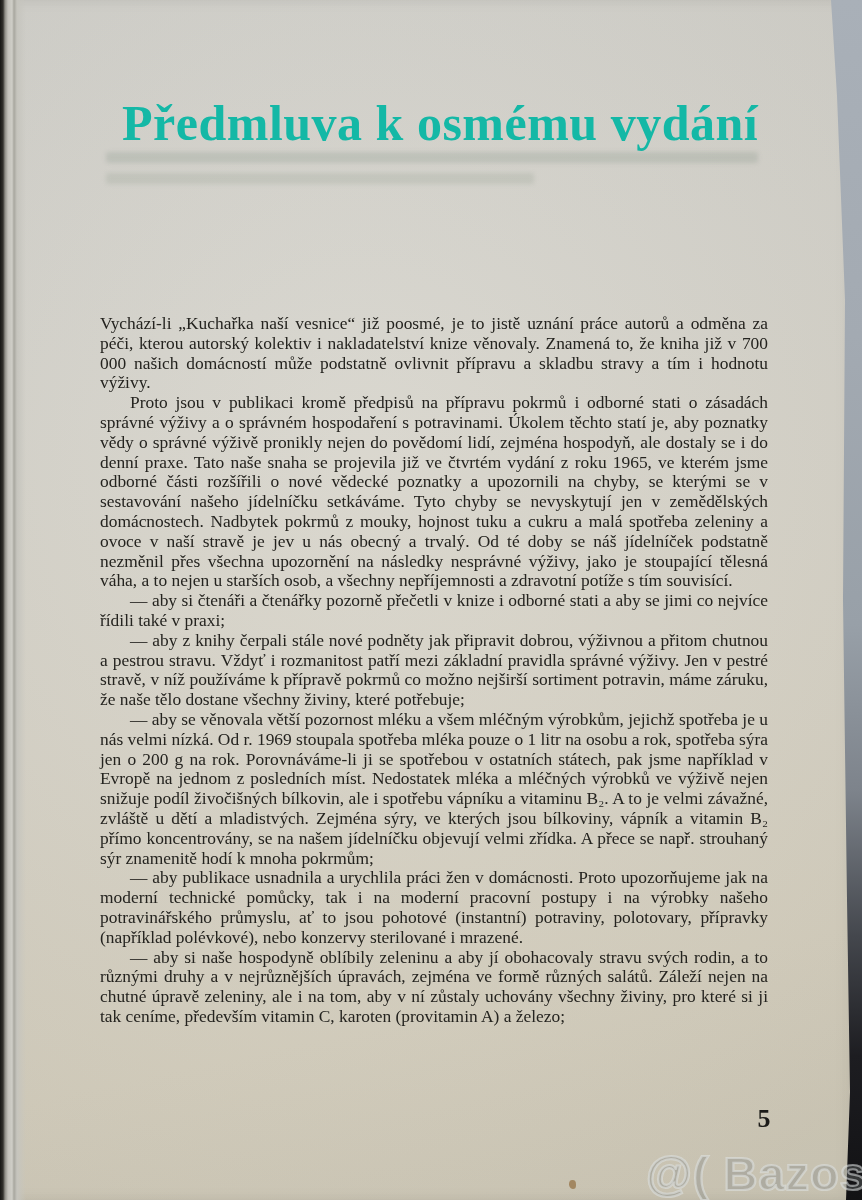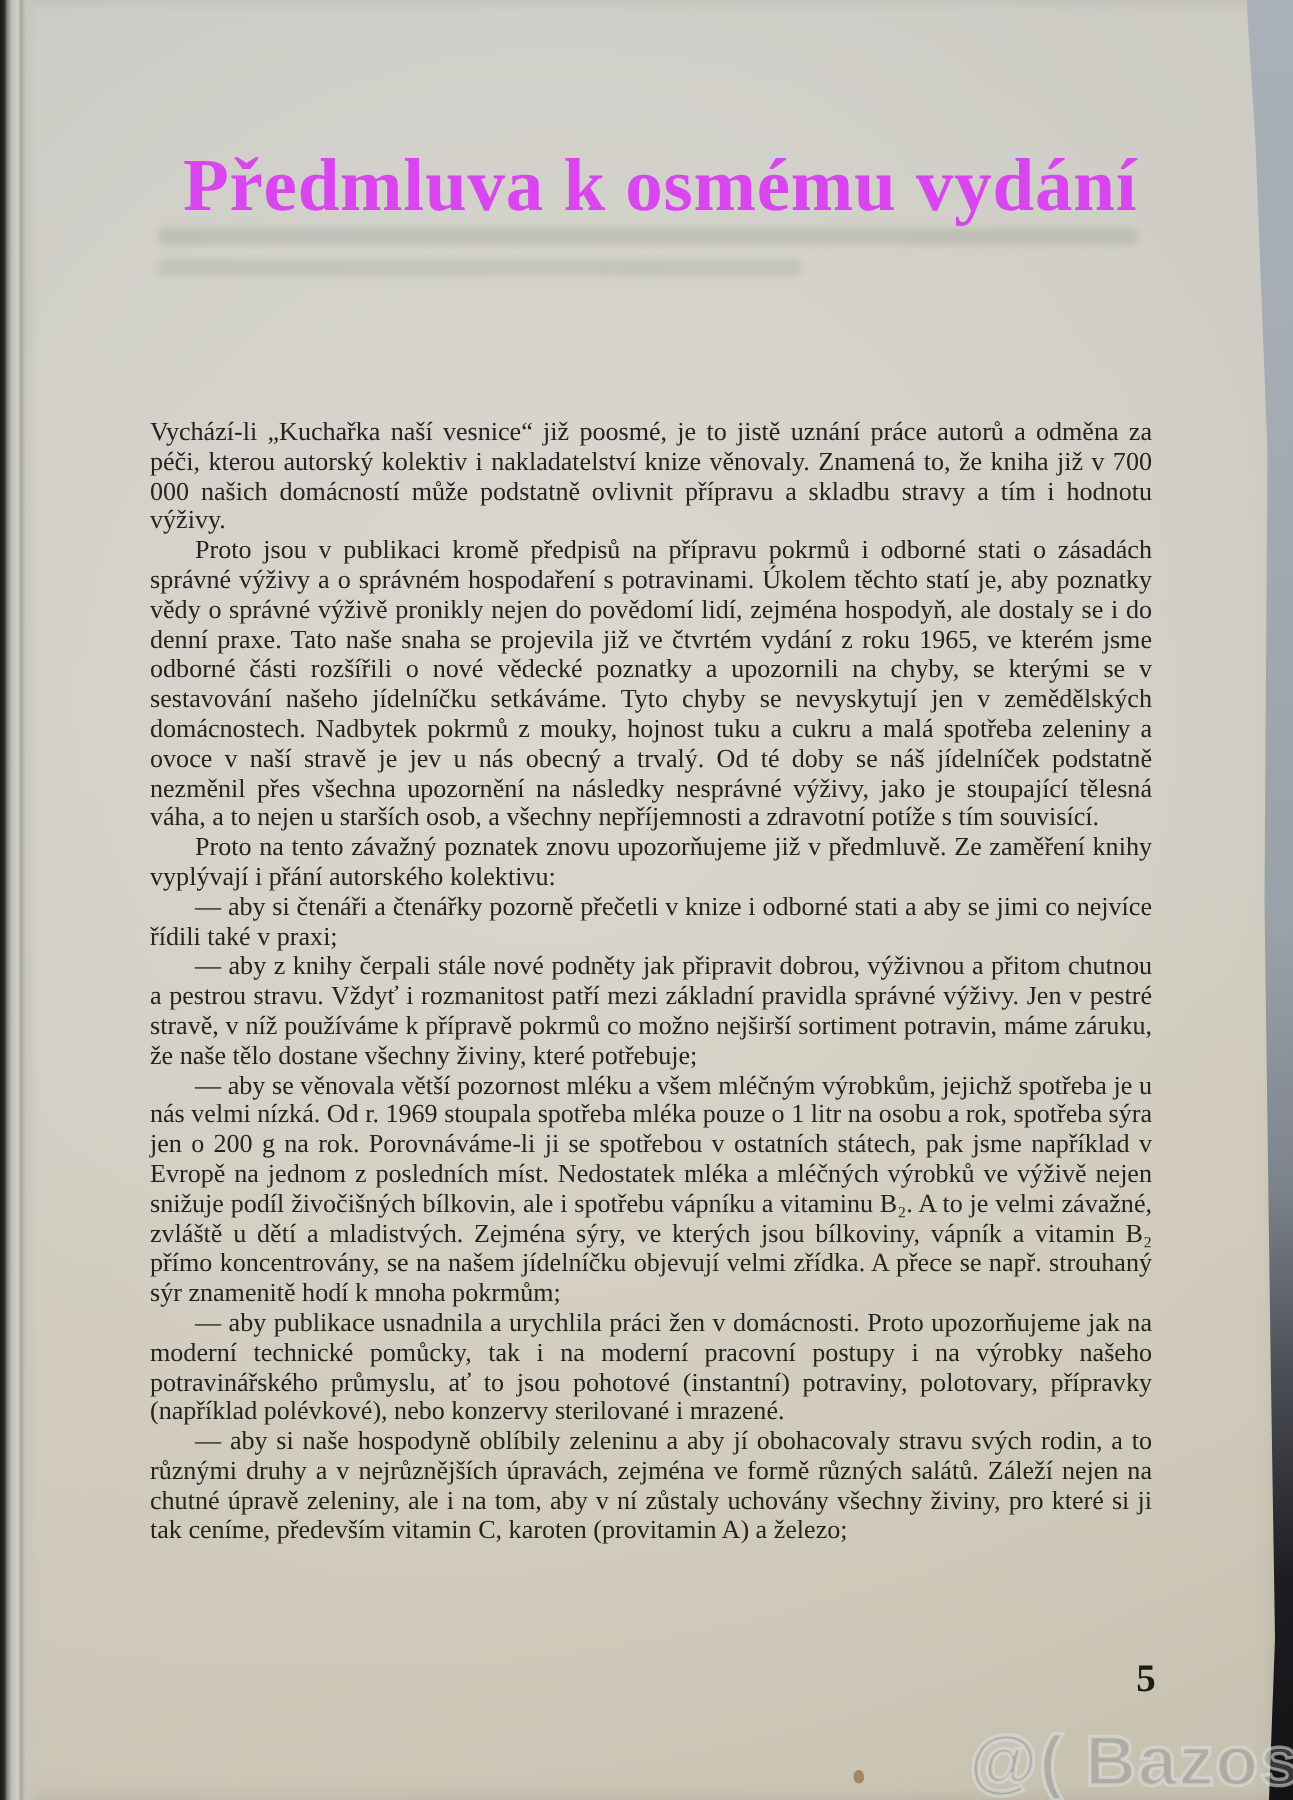--- a/index.html
+++ b/index.html
@@ -26,35 +26,35 @@
   
   .edge-left {
     position:absolute; top:0; left:0; width:26px; height:1200px;
     background: linear-gradient(to right,
       #161614 0px, #32312d 3px, #8e8d86 5px, #c2c1ba 8px,
       #cfcec7 12px, #a8a79f 14px, #c6c5be 17px, rgba(206,205,198,0) 26px);
   }
   .title {
     position:absolute; left:122px; top:96px; margin:0;
     font-family:"Liberation Serif", serif; font-weight:bold;
-    font-size:50px; line-height:1.1; letter-spacing:0.5px; color:#d946ef;
+    font-size:50px; line-height:1.1; letter-spacing:0.5px; color:#14b8a6;
     white-space:nowrap;
   }
   
   .ghost { position:absolute; border-radius:3px; filter:blur(2.2px);
            background:rgba(110,128,115,0.20); }
   .ghost.g1 { left:106px; top:152px; width:652px; height:11px; }
   .ghost.g2 { left:106px; top:173px; width:428px; height:11px; background:rgba(110,128,115,0.16); }
   .body-text {
     position:absolute; left:100px; top:278px; width:668px;
     font-size:17.4px; line-height:19.8px; color:#24231f;
     text-align:justify; text-justify:inter-word;
   }
   .body-text p { margin:0; text-indent:30px; }
-  .body-text p.no-indent { text-indent:0; }
+  .body-text p.no-indent { text-indent:0;margin-top:36px; }
   .page-number {
     position:absolute; left:743px; top:1104px; width:42px; text-align:center;
     font-family:"Liberation Serif", serif; font-weight:bold;
     font-size:26px; color:#1c1b18;
   }
   .speck {
     position:absolute; left:569px; top:1180px; width:7px; height:9px;
     border-radius:50% 50% 45% 55%; background:#9b7c53; opacity:0.85;
   }
   .watermark {
@@ -75,21 +75,20 @@
   <div class="edge-left"></div>
 
   <h1 class="title">Předmluva k osmému vydání</h1>
 
   <div class="ghost g1"></div>
   <div class="ghost g2"></div>
 
   <div class="body-text">
     <p class="no-indent">Vychází-li „Kuchařka naší vesnice“ již poosmé, je to jistě uznání práce autorů a odměna za péči, kterou autorský kolektiv i nakladatelství knize věnovaly. Znamená to, že kniha již v 700 000 našich domácností může podstatně ovlivnit přípravu a skladbu stravy a tím i hodnotu výživy.</p>
     <p>Proto jsou v publikaci kromě předpisů na přípravu pokrmů i odborné stati o zásadách správné výživy a o správném hospodaření s potravinami. Úkolem těchto statí je, aby poznatky vědy o správné výživě pronikly nejen do povědomí lidí, zejména hospodyň, ale dostaly se i do denní praxe. Tato naše snaha se projevila již ve čtvrtém vydání z roku 1965, ve kterém jsme odborné části rozšířili o nové vědecké poznatky a upozornili na chyby, se kterými se v sestavování našeho jídelníčku setkáváme. Tyto chyby se nevyskytují jen v zemědělských domácnostech. Nadbytek pokrmů z mouky, hojnost tuku a cukru a malá spotřeba zeleniny a ovoce v naší stravě je jev u nás obecný a trvalý. Od té doby se náš jídelníček podstatně nezměnil přes všechna upozornění na následky nesprávné výživy, jako je stoupající tělesná váha, a to nejen u starších osob, a všechny nepříjemnosti a zdravotní potíže s tím souvisící.</p>
-    <p>Proto na tento závažný poznatek znovu upozorňujeme již v předmluvě. Ze zaměření knihy vyplývají i přání autorského kolektivu:</p>
     <p>— aby si čtenáři a čtenářky pozorně přečetli v knize i odborné stati a aby se jimi co nejvíce řídili také v praxi;</p>
     <p>— aby z knihy čerpali stále nové podněty jak připravit dobrou, výživnou a přitom chutnou a pestrou stravu. Vždyť i rozmanitost patří mezi základní pravidla správné výživy. Jen v pestré stravě, v níž používáme k přípravě pokrmů co možno nejširší sortiment potravin, máme záruku, že naše tělo dostane všechny živiny, které potřebuje;</p>
     <p>— aby se věnovala větší pozornost mléku a všem mléčným výrobkům, jejichž spotřeba je u nás velmi nízká. Od r. 1969 stoupala spotřeba mléka pouze o 1 litr na osobu a rok, spotřeba sýra jen o 200 g na rok. Porovnáváme-li ji se spotřebou v ostatních státech, pak jsme například v Evropě na jednom z posledních míst. Nedostatek mléka a mléčných výrobků ve výživě nejen snižuje podíl živočišných bílkovin, ale i spotřebu vápníku a vitaminu B₂. A to je velmi závažné, zvláště u dětí a mladistvých. Zejména sýry, ve kterých jsou bílkoviny, vápník a vitamin B₂ přímo koncentrovány, se na našem jídelníčku objevují velmi zřídka. A přece se např. strouhaný sýr znamenitě hodí k mnoha pokrmům;</p>
     <p>— aby publikace usnadnila a urychlila práci žen v domácnosti. Proto upozorňujeme jak na moderní technické pomůcky, tak i na moderní pracovní postupy i na výrobky našeho potravinářského průmyslu, ať to jsou pohotové (instantní) potraviny, polotovary, přípravky (například polévkové), nebo konzervy sterilované i mrazené.</p>
     <p>— aby si naše hospodyně oblíbily zeleninu a aby jí obohacovaly stravu svých rodin, a to různými druhy a v nejrůznějších úpravách, zejména ve formě různých salátů. Záleží nejen na chutné úpravě zeleniny, ale i na tom, aby v ní zůstaly uchovány všechny živiny, pro které si ji tak ceníme, především vitamin C, karoten (provitamin A) a železo;</p>
   </div>
 
   <div class="speck"></div>
 
   <div class="page-number">5</div>

